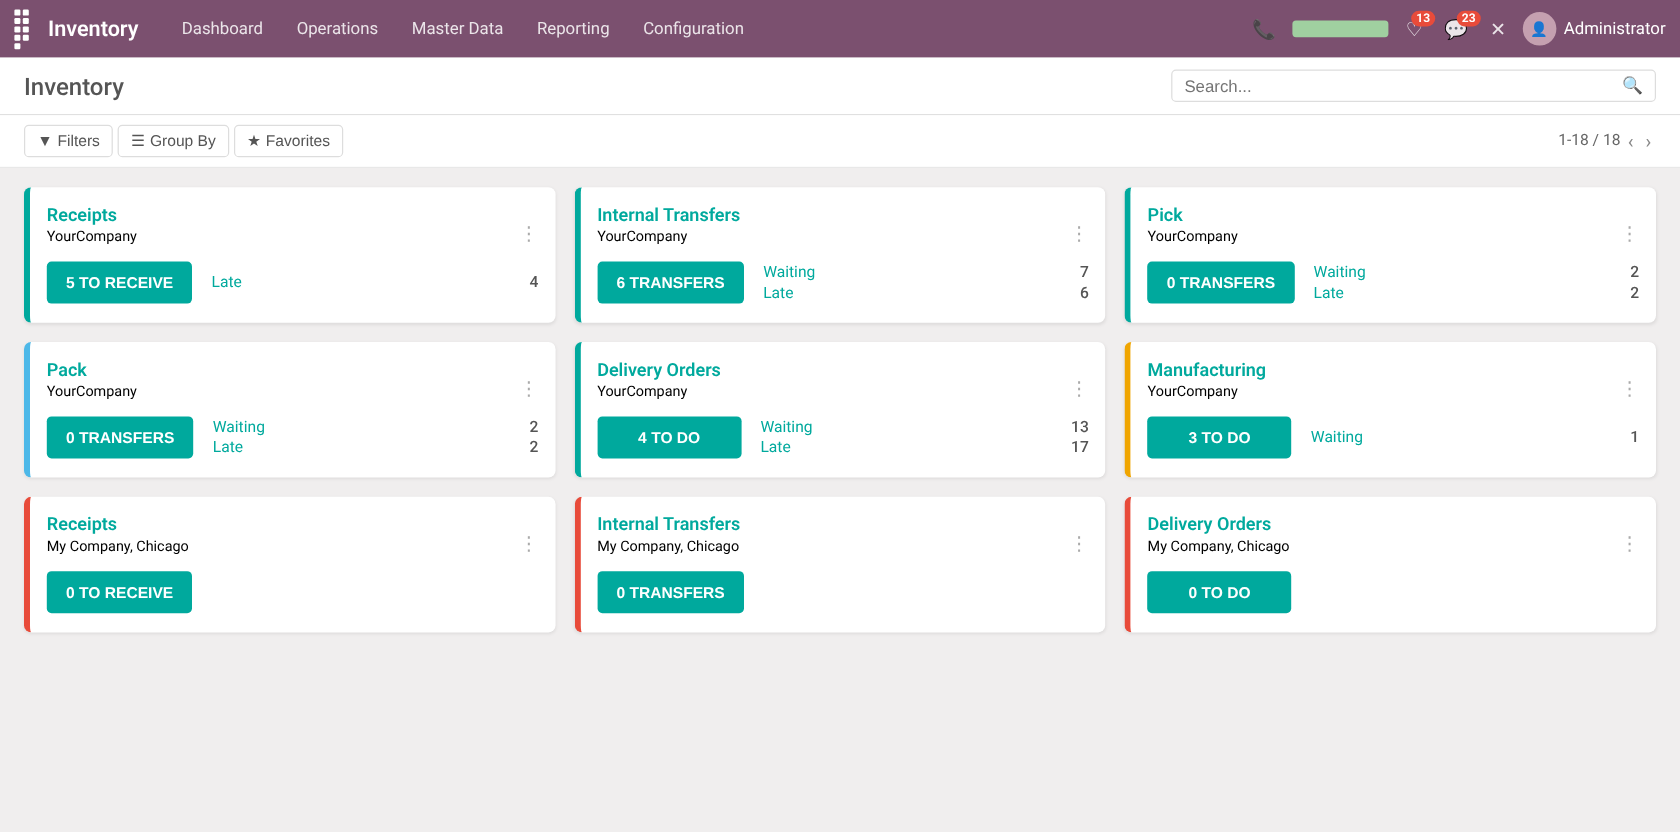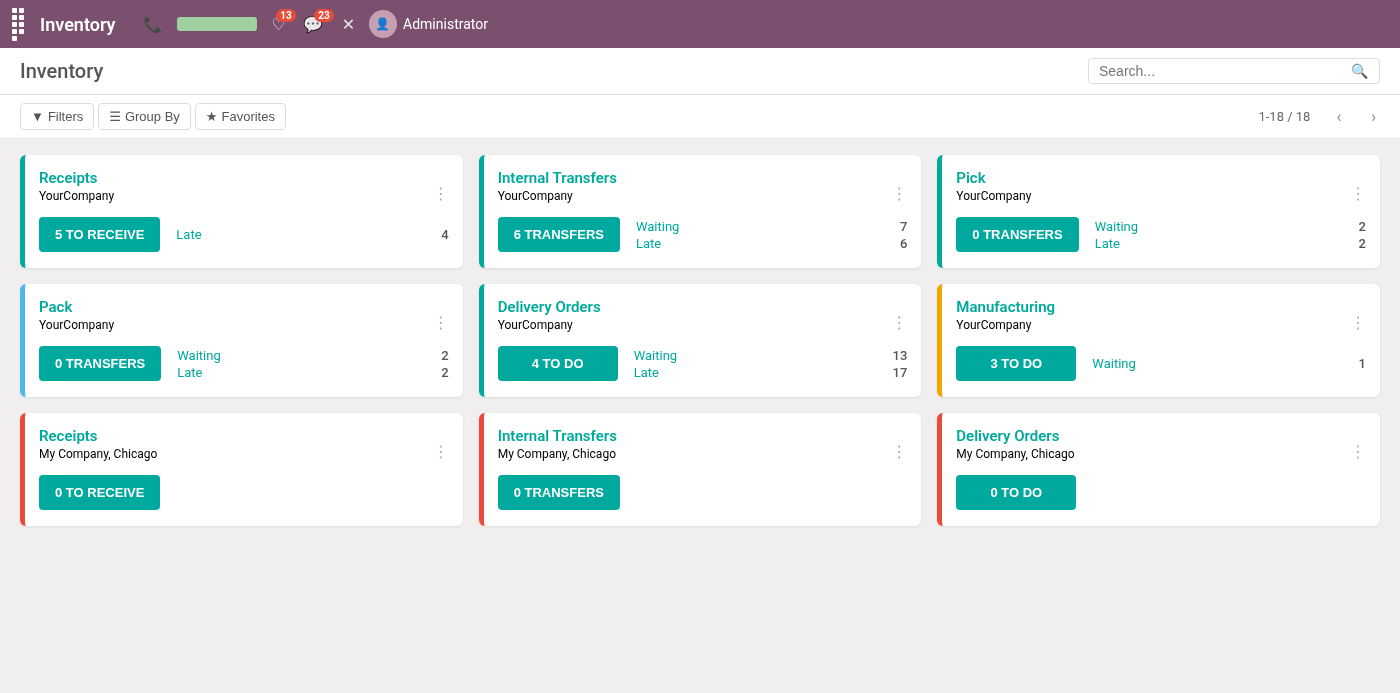--- a/index.html
+++ b/index.html
@@ -29,36 +29,36 @@
 
     
     .subheader {
       background: white;
       padding: 10px 20px;
       display: flex;
       align-items: center;
       border-bottom: 1px solid #e0e0e0;
     }
     .subheader-title { font-size: 20px; font-weight: 500; color: #555; flex: 1; }
-    .search-box { display: flex; align-items: center; border: 1px solid #ddd; border-radius: 4px; padding: 4px 10px; width: 292px; background: white; }
+    .search-box { display: flex; align-items: center; border: 1px solid #ddd; border-radius: 4px; padding: 4px 10px; width: 404px; background: white; }
     .search-box input { border: none; outline: none; flex: 1; font-size: 14px; color: #666; }
     .search-icon { color: #888; cursor: pointer; }
 
     
     .toolbar {
       background: white;
       padding: 8px 20px;
       display: flex;
       align-items: center;
       justify-content: space-between;
       border-bottom: 1px solid #e8e8e8;
     }
     .toolbar-left { display: flex; gap: 4px; }
     .toolbar-btn { display: flex; align-items: center; gap: 4px; padding: 5px 10px; border: 1px solid #ddd; border-radius: 4px; background: white; cursor: pointer; font-size: 13px; color: #555; }
-    .toolbar-right { font-size: 13px; color: #666; display: flex; align-items: center; gap: 22px; text-align: center; }
+    .toolbar-right { font-size: 13px; color: #666; display: flex; align-items: center; gap: 2px; text-align: center; }
     .nav-arrow { cursor: pointer; color: #888; font-size: 16px; padding: 2px 4px; }
 
     
     .main-content { padding: 16px 20px; }
 
     
     .kanban-grid { display: grid; grid-template-columns: repeat(3, 1fr); gap: 16px; }
 
     
     .kanban-card {
@@ -106,20 +106,27 @@
       <span></span>
       <span></span>
     <span></span>
       <span></span>
       <span></span>
     <span></span>
       <span></span>
       <span></span>
   </div>
   <span class="topnav-brand">Inventory</span>
+  <div class="topnav-menu">
+    <span class="topnav-menu-item">Dashboard</span>
+    <span class="topnav-menu-item">Operations</span>
+    <span class="topnav-menu-item">Master Data</span>
+    <span class="topnav-menu-item">Reporting</span>
+    <span class="topnav-menu-item">Configuration</span>
+  </div>
   <div class="topnav-right">
     <span class="topnav-icon-btn">📞</span>
     <div class="topnav-progress"></div>
     <div class="badge-btn">
       <span class="topnav-icon-btn">♡</span>
       <span class="badge">13</span>
     </div>
     <div class="badge-btn">
       <span class="topnav-icon-btn">💬</span>
       <span class="badge">23</span>

